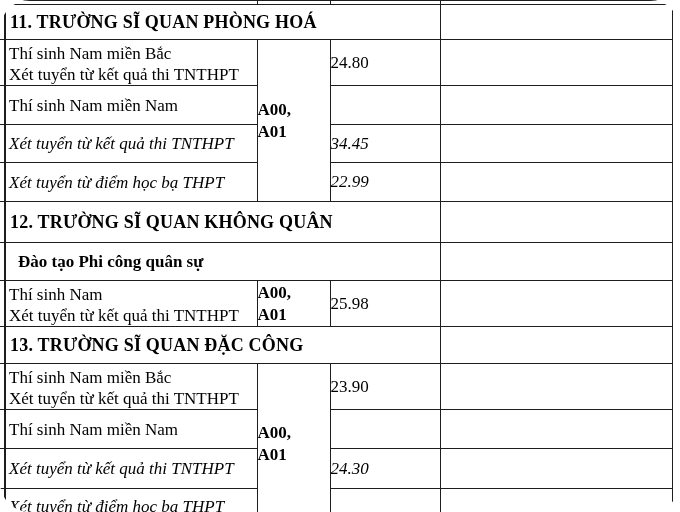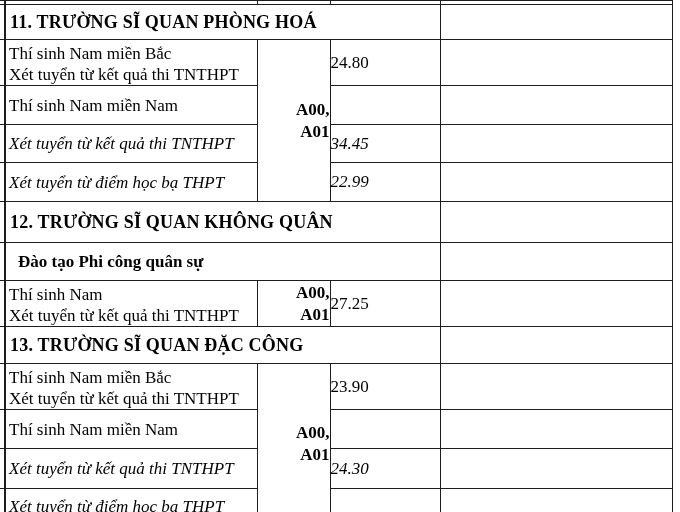--- a/index.html
+++ b/index.html
@@ -4,41 +4,41 @@
 <style>
   * { margin: 0; padding: 0; box-sizing: border-box; }
   html, body { background: #ffffff; }
   body {
     width: 680px; height: 512px;
     font-family: "Liberation Serif", "DejaVu Serif", serif;
     color: #000000;
   }
   .stage {
     position: relative; width: 680px; height: 512px;
-    background: #ffffff; overflow: hidden;
+    background: #ffffff; overflow: hidden; border-radius: 30px;
   }
   table.score-table {
     position: absolute; left: 0; top: 0;
     width: 672px; border-collapse: collapse; table-layout: fixed;
   }
   td {
     border: 1.5px solid #1d1d1d;
     padding: 0; vertical-align: middle; overflow: hidden;
   }
   td.nl { border-left: none; }            
   tr.sliver-top td { border-bottom: 1.5px solid #1d1d1d; }
   .title-cell {
     font-weight: bold; font-size: 18px; padding-left: 10px;
     letter-spacing: 0.2px;
   }
   .sub-cell { font-weight: bold; font-size: 17px; padding-left: 18px; }
   .label-cell { font-size: 17px; padding-left: 9px; line-height: 21px; }
   .two-line { vertical-align: top; padding-top: 3px; }
   .block-cell {
-    text-align: right; font-weight: bold; font-size: 17px; line-height: 22px;
+    text-align: left; font-weight: bold; font-size: 17px; line-height: 22px;
   }
   .score-cell { text-align: left; font-size: 17px; }
   .italic-row .label-cell, .italic-row .score-cell { font-style: italic; }
   .left-rule {
     position: absolute; left: 4px; top: 0; width: 1.5px; height: 512px;
     background: #1d1d1d;
   }
 </style>
 </head>
 <body>
@@ -103,21 +103,21 @@
     </tr>
     <tr style="height:46px">
       <td class="nl label-cell two-line">
         <div>Thí sinh Nam</div>
         <div>Xét tuyển từ kết quả thi TNTHPT</div>
       </td>
       <td class="block-cell">
         <div>A00,</div>
         <div>A01</div>
       </td>
-      <td class="score-cell">27.25</td>
+      <td class="score-cell">25.98</td>
       <td></td>
     </tr>
 
     <tr style="height:37px">
       <td colspan="3" class="nl title-cell">13. TRƯỜNG SĨ QUAN ĐẶC CÔNG</td>
       <td></td>
     </tr>
     <tr style="height:41px">
       <td class="nl label-cell two-line">
         <div>Thí sinh Nam miền Bắc</div>

